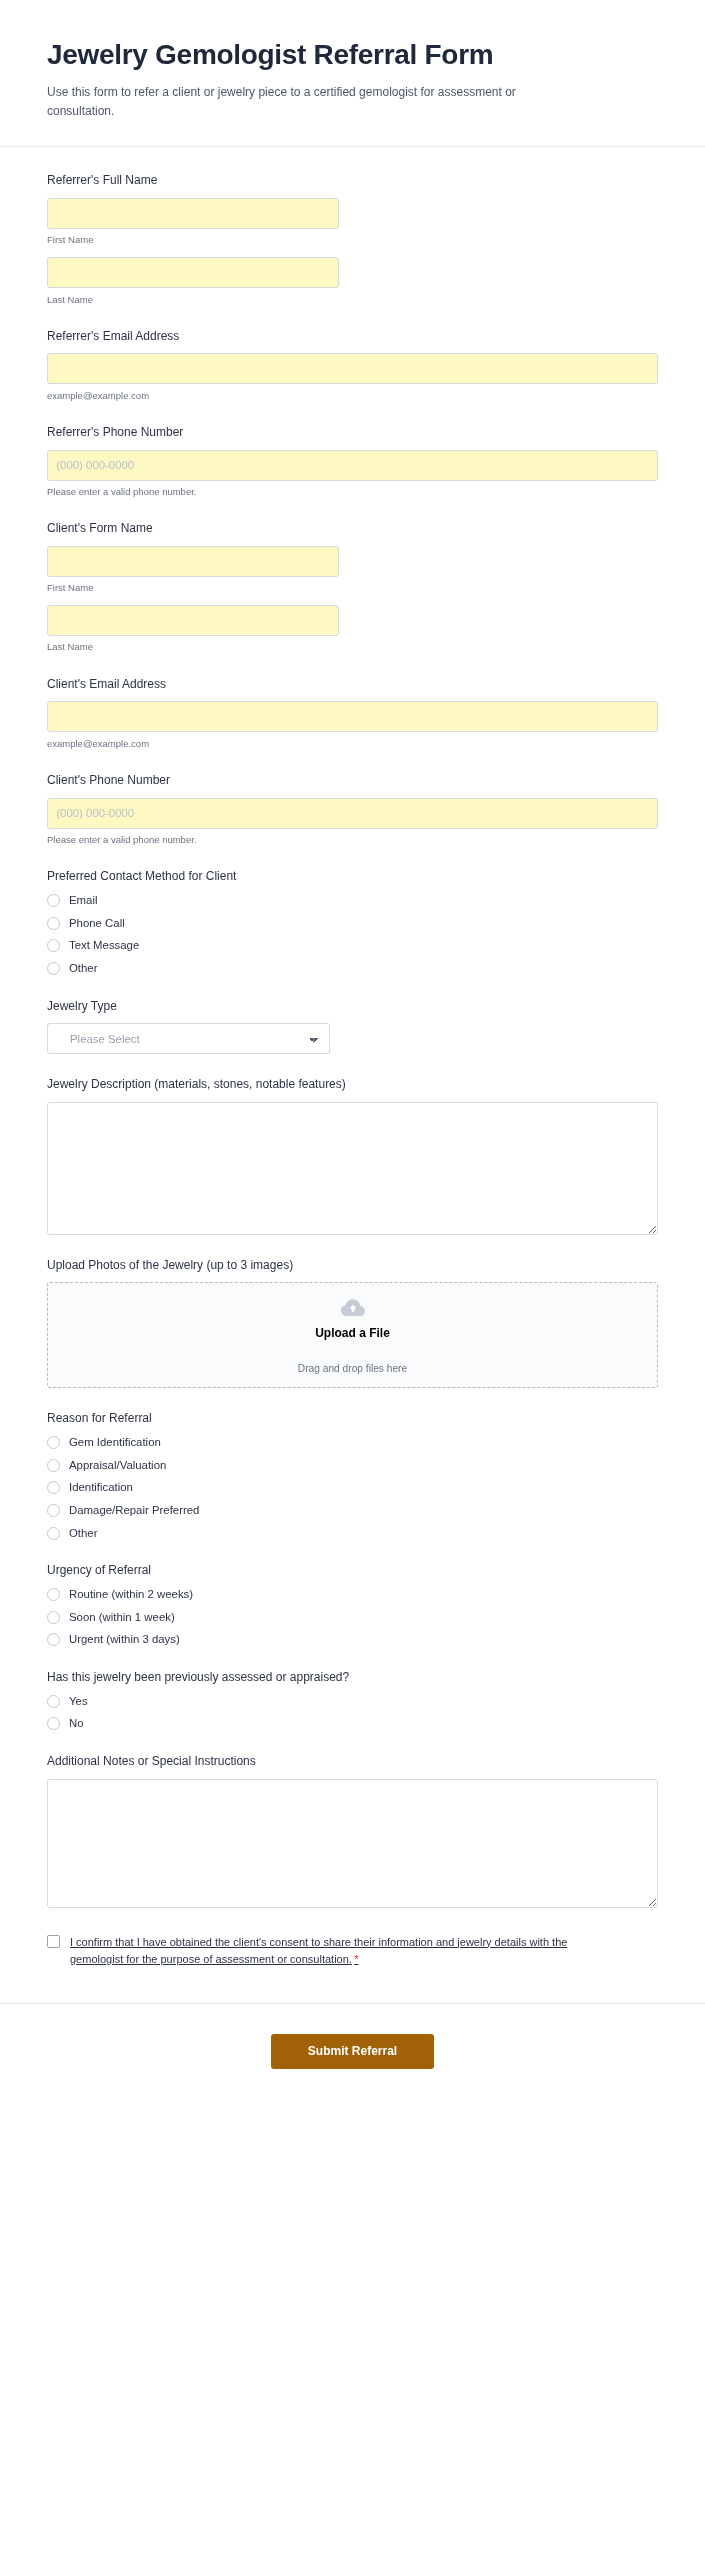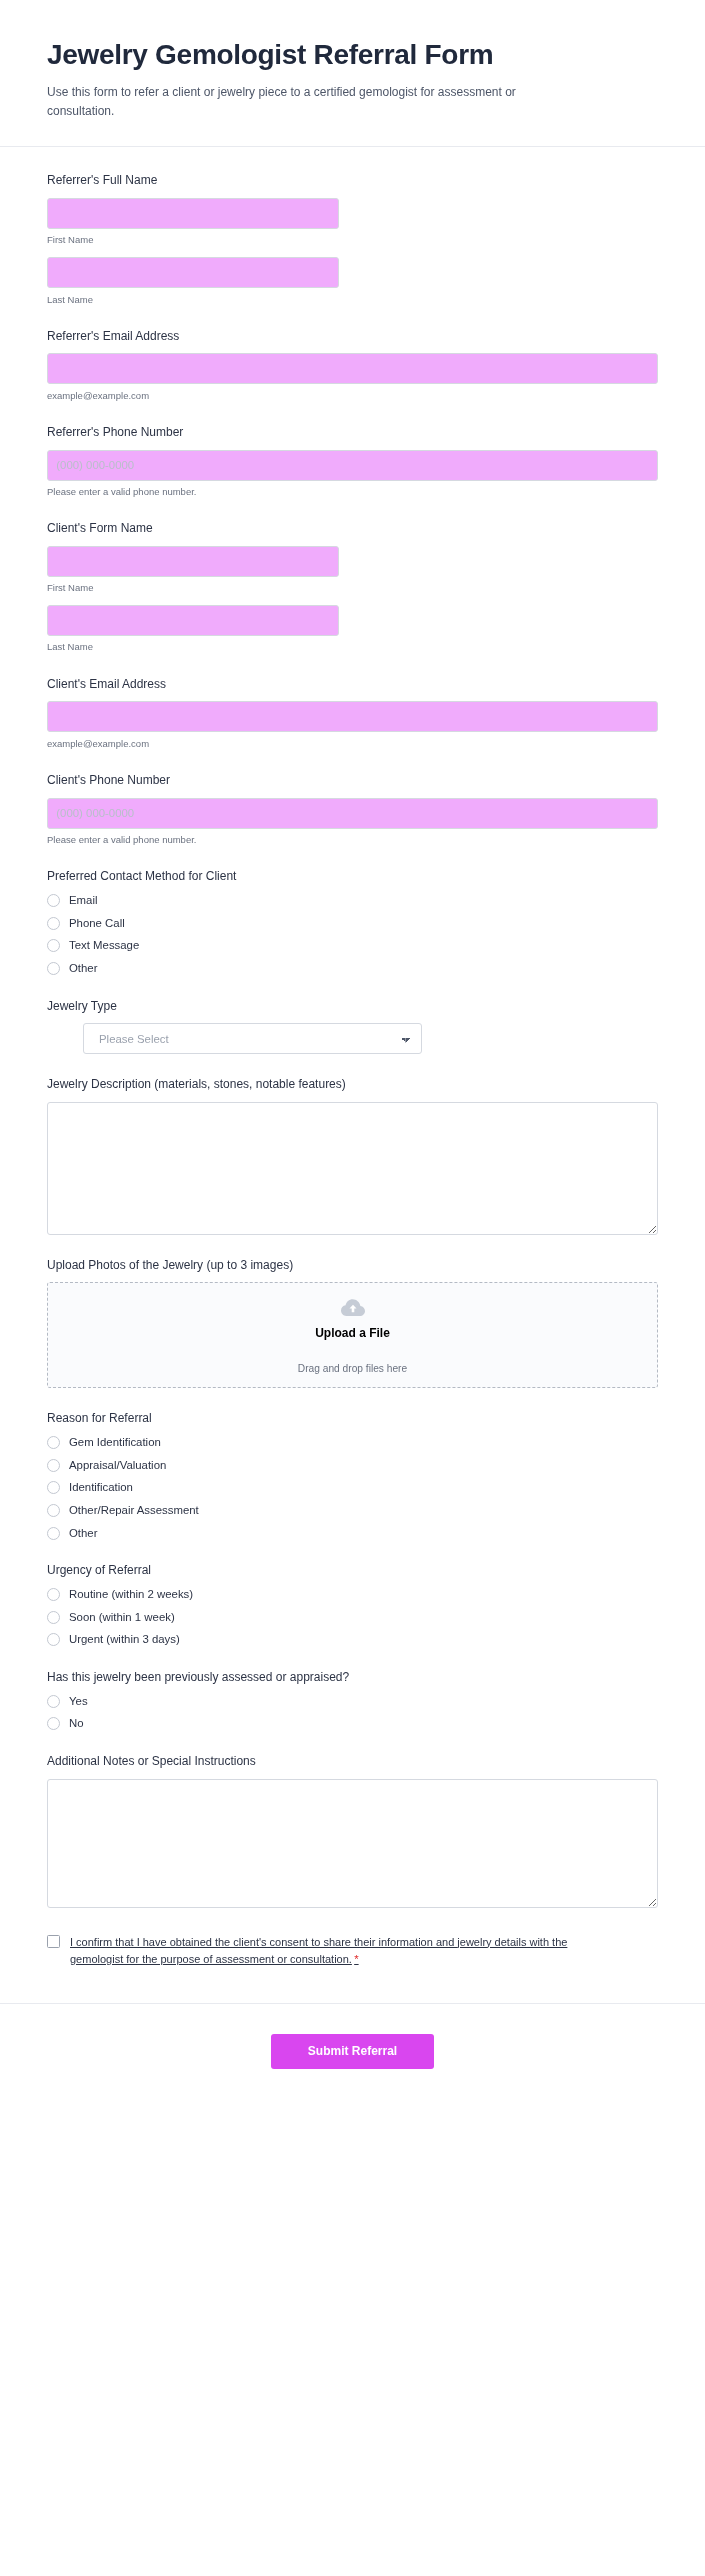--- a/index.html
+++ b/index.html
@@ -75,50 +75,49 @@
   }
   input[type="text"], input[type="email"], input[type="tel"] {
     width: 100%;
     height: 31px;
     border: 0.8px solid #d5d9e0;
     border-radius: 3px;
     padding: 0 8.3px;
     font-size: 11.4px;
     font-family: "Liberation Sans", sans-serif;
     color: #2c3345;
-    background: #f0abfc;
+    background: #fef9c3;
     outline: none;
   }
   input::placeholder {
     color: #b9bfca;
   }
   .short-input { width: 292px; }
   .phone-input { width: 292px; }
   select {
-    width: 339px;
+    width: 283px;
     height: 31px;
     border: 0.8px solid #d5d9e0;
     border-radius: 3px;
-    padding: 0 15px;
+    padding: 0 22px;
     font-size: 11.4px;
     font-family: "Liberation Sans", sans-serif;
     color: #9aa1ad;
     background: #fff;
     outline: none;
     -webkit-appearance: none;
     appearance: none;
     background-image:
       linear-gradient(45deg, transparent 50%, #4d5668 50%),
       linear-gradient(135deg, #4d5668 50%, transparent 50%);
     background-position:
       calc(100% - 15px) 13.7px,
       calc(100% - 10.6px) 13.7px;
     background-size: 4.6px 4.6px, 4.6px 4.6px;
     background-repeat: no-repeat;
-    margin-left: 36px;
   }
   textarea {
     width: 100%;
     border: 0.8px solid #d5d9e0;
     border-radius: 3px;
     padding: 6.8px 8.3px;
     font-size: 11.4px;
     font-family: "Liberation Sans", sans-serif;
     color: #2c3345;
     resize: vertical;
@@ -204,21 +203,21 @@
     text-decoration: underline;
   }
   
   .form-footer {
     border-top: 0.8px solid #e8eaef;
     padding: 30px 0 35px 0;
     display: flex;
     justify-content: center;
   }
   .submit-btn {
-    background: #d946ef;
+    background: #a16207;
     color: #fff;
     border: none;
     border-radius: 3px;
     font-size: 12px;
     font-weight: bold;
     font-family: "Liberation Sans", sans-serif;
     padding: 0 21px;
     height: 35px;
     min-width: 163px;
     cursor: pointer;
@@ -346,21 +345,21 @@
         <div class="radio-row">
           <span class="radio-dot"></span>
           <span class="radio-label">Appraisal/Valuation</span>
         </div>
         <div class="radio-row">
           <span class="radio-dot"></span>
           <span class="radio-label">Identification</span>
         </div>
         <div class="radio-row">
           <span class="radio-dot"></span>
-          <span class="radio-label">Other/Repair Assessment</span>
+          <span class="radio-label">Damage/Repair Preferred</span>
         </div>
         <div class="radio-row">
           <span class="radio-dot"></span>
           <span class="radio-label">Other</span>
         </div>
       </div>
     </div>
 
     <div class="field">
       <label class="field-label">Urgency of Referral</label>

